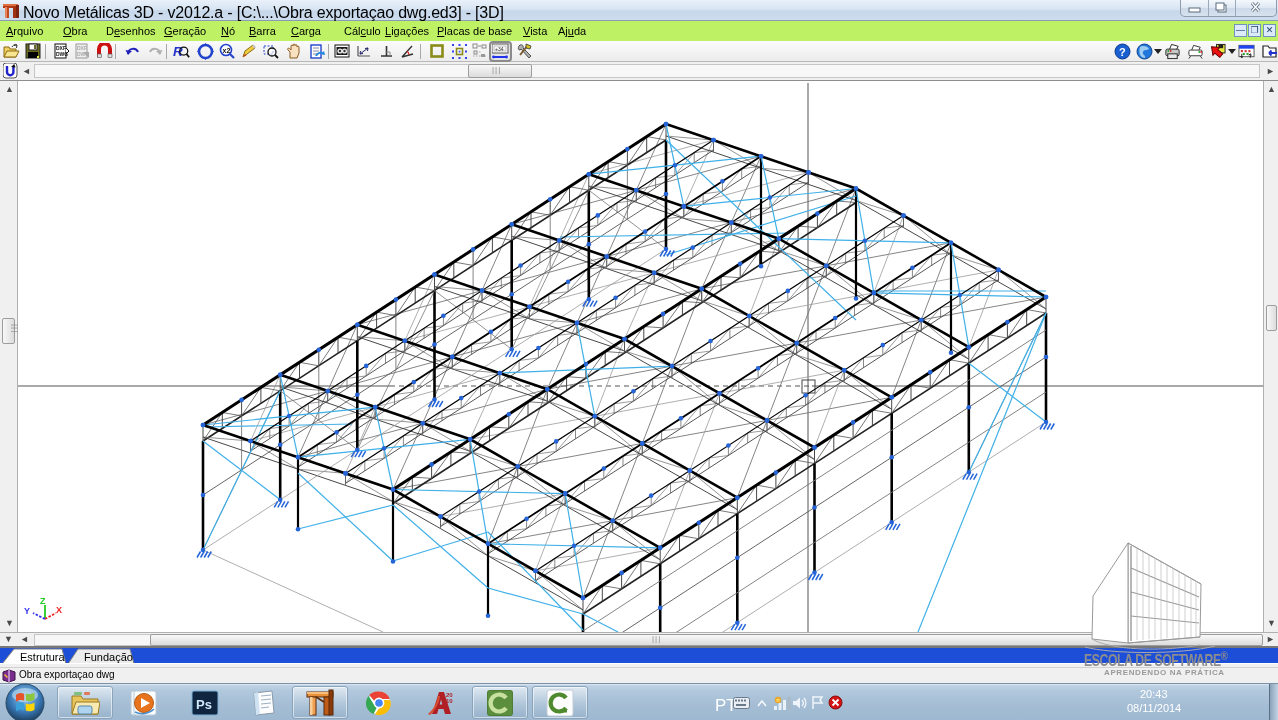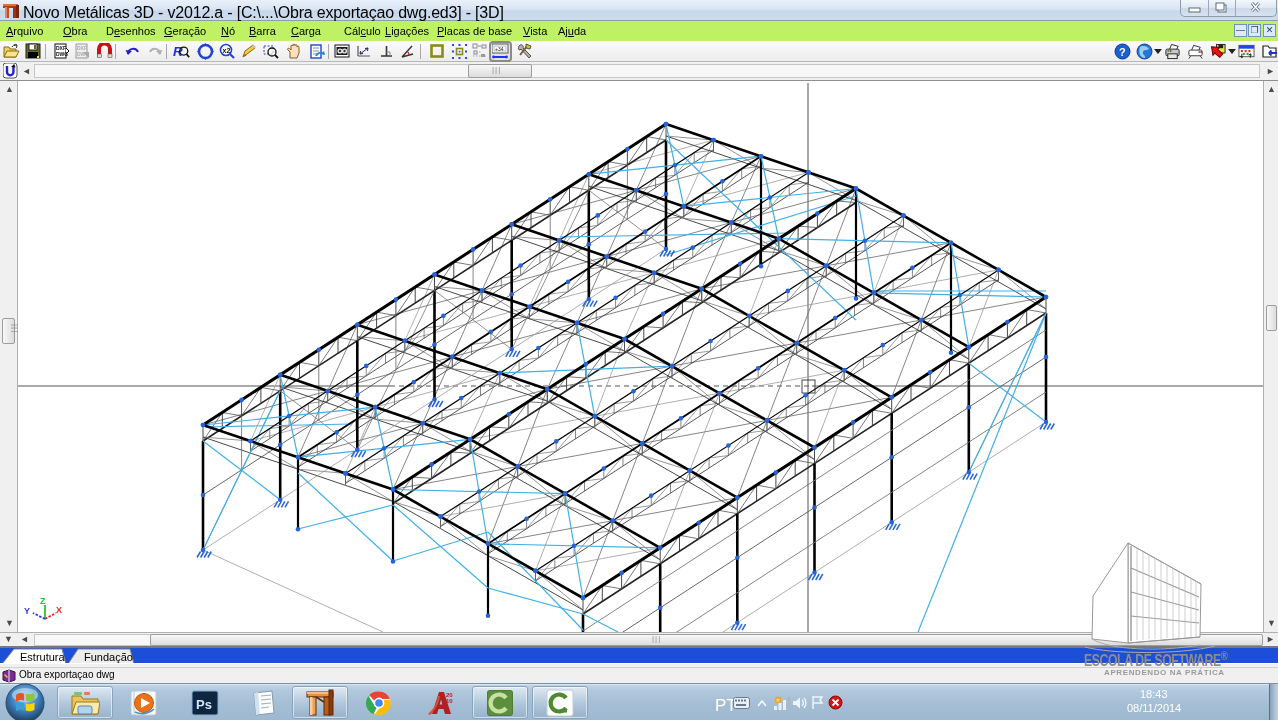--- a/index.html
+++ b/index.html
@@ -1473,21 +1473,21 @@
 <path d="M1 5 L4 5 L8 1.5 L8 12.5 L4 9 L1 9 Z" fill="#eef4f9"></path>
 <path d="M10 4 A4.5 4.5 0 0 1 10 10 M12 2 A7.5 7.5 0 0 1 12 12" fill="none" stroke="#eef4f9" stroke-width="1.4"></path>
     </svg>
 <svg class="abs" style="left:811px;top:11px" width="13" height="15" viewBox="0 0 13 15">
 <path d="M2 1 L2 14 M2 2 L11 2 L9 5 L11 8 L2 8" fill="none" stroke="#eef4f9" stroke-width="1.5"></path>
     </svg>
 <svg class="abs" style="left:828px;top:11px" width="15" height="15" viewBox="0 0 15 15">
 <circle cx="7.5" cy="7.5" r="6.5" fill="#d21414" stroke="#8a0a0a"></circle>
 <path d="M4.5 4.5 L10.5 10.5 M10.5 4.5 L4.5 10.5" stroke="#fff" stroke-width="1.8"></path>
     </svg>
-<span class="abs" style="left:1140px;top:4px;color:#fff;font-size:11px">18:43</span>
+<span class="abs" style="left:1140px;top:4px;color:#fff;font-size:11px">20:43</span>
 <span class="abs" style="left:1127px;top:18px;color:#fff;font-size:11px">08/11/2014</span>
 <div class="abs" style="left:1269px;top:0;width:9px;height:37px;background:linear-gradient(90deg,#8aa2b8,#c2d4e4);border-left:1px solid #5a7086"></div>
 </div>
 
 <svg class="abs" style="left:1060px;top:530px;z-index:40" width="218" height="135" viewBox="1060 530 218 135">
 <g stroke="#999" fill="none" stroke-width="1">
 <path d="M1128 543 L1201 584 L1200 637 L1128 643 Z" fill="#fff"></path>
 <path d="M1093 596 L1128 543 L1128 643 L1092 639 Z" fill="#fff"></path>
 <path d="M1128 543 L1201 584 M1128 643 L1200 637"></path>
 <path d="M1131 546 L1131 641" stroke-width="1.4"></path>

